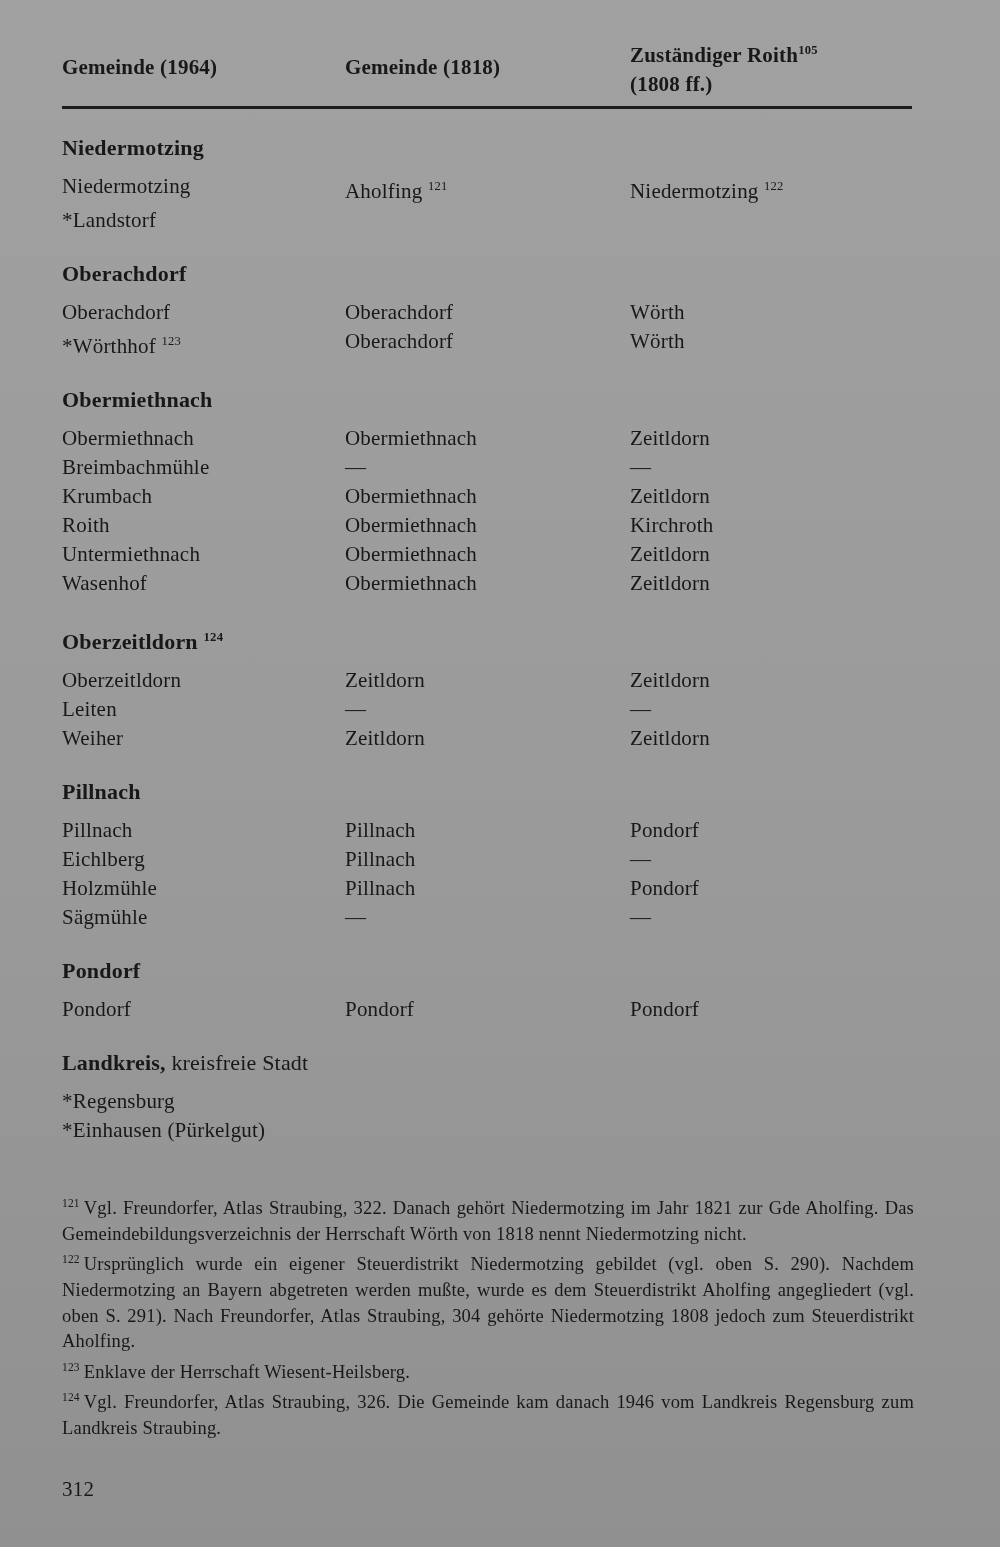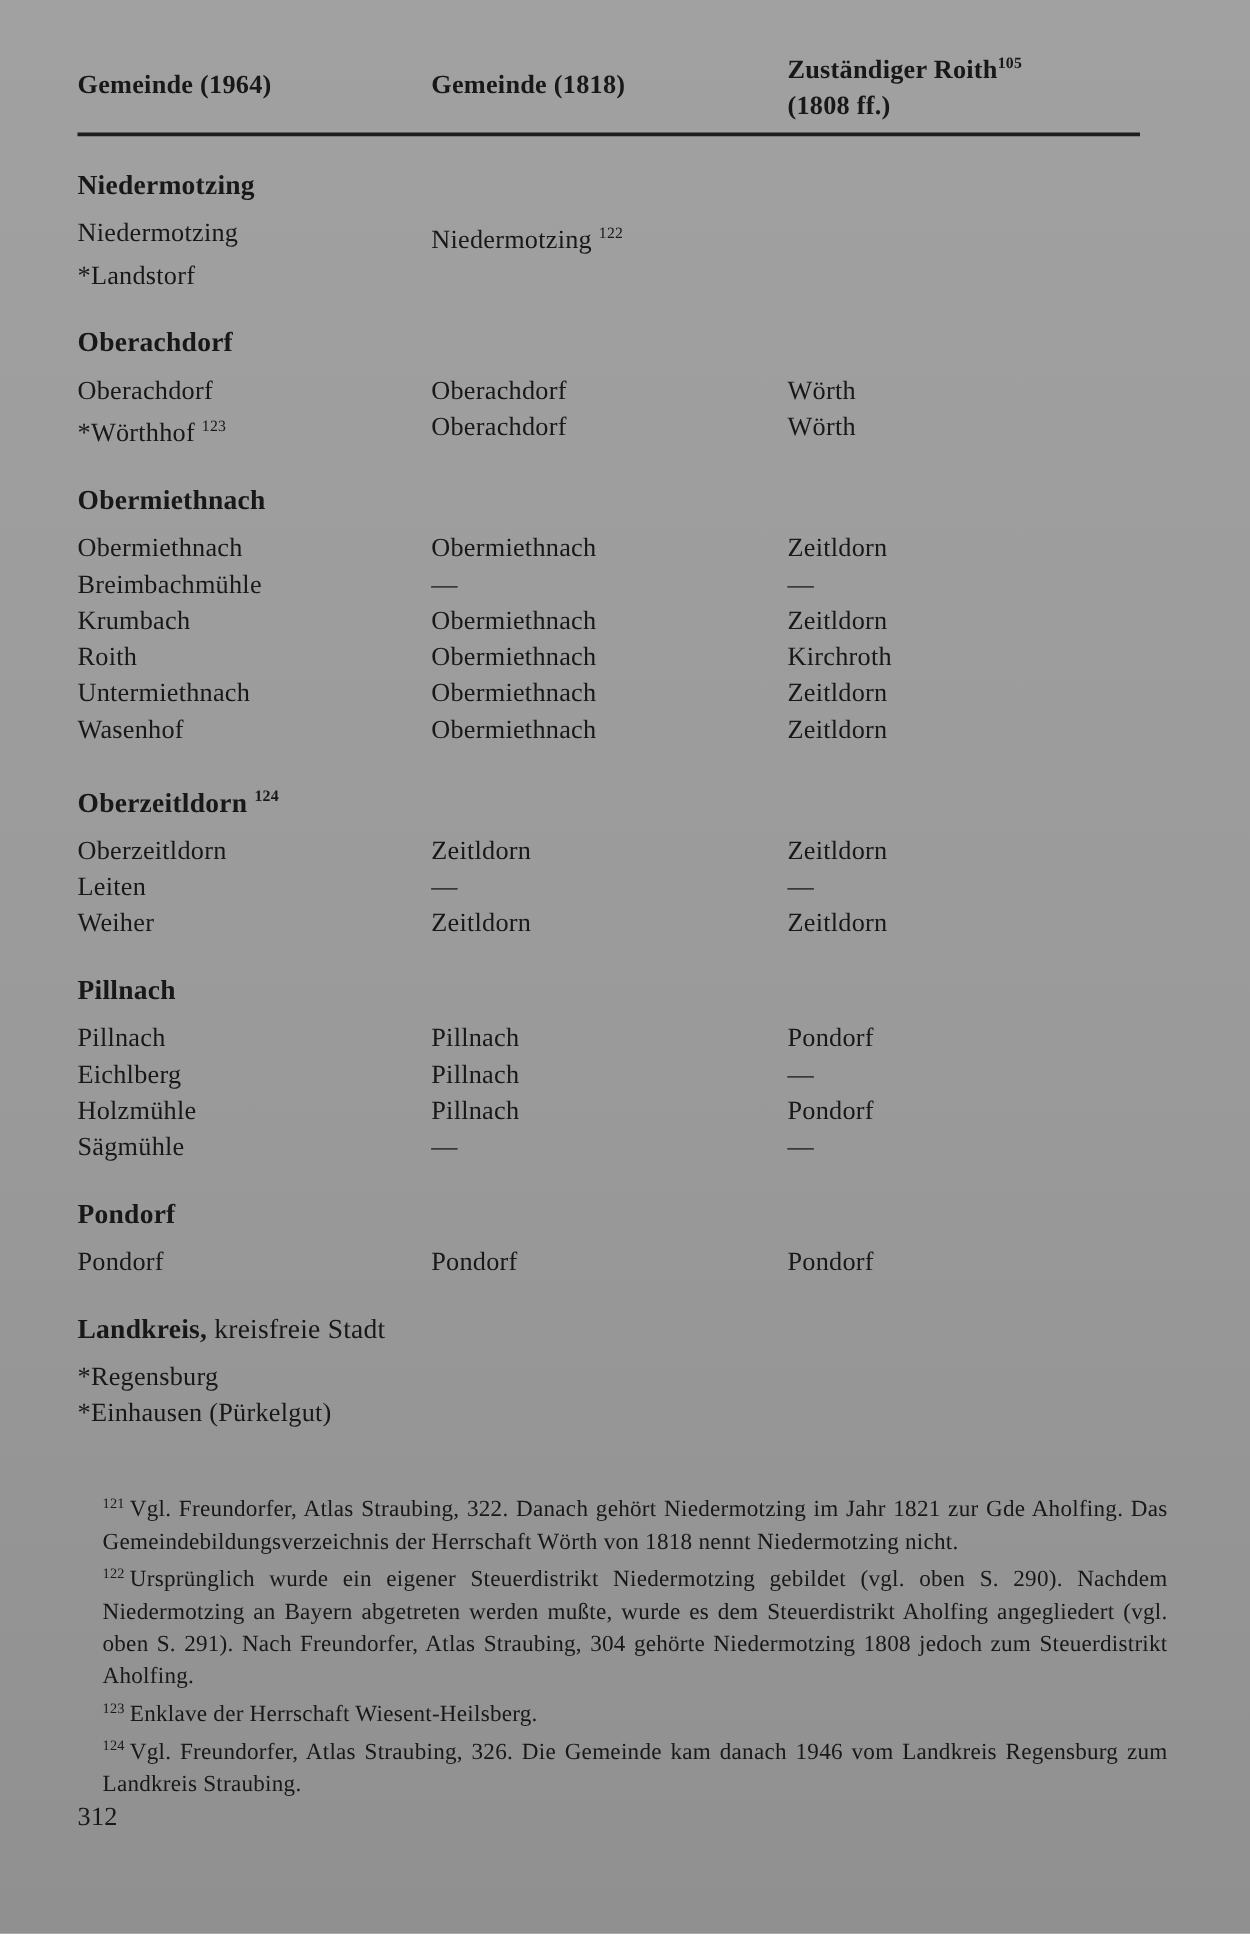--- a/index.html
+++ b/index.html
@@ -56,34 +56,34 @@
     display: grid;
     grid-template-columns: 283px 285px 1fr;
     font-size: 21px;
     line-height: 29px;
   }
   .cell sup { font-size: 0.6em; }
   
   .footnotes {
     margin-top: 46px;
     width: 852px;
-    margin-left: 20px;
   }
   .footnote {
     margin: 0;
     font-size: 18.5px;
     line-height: 25.5px;
     text-align: justify;
   }
   .footnote .fn-mark {
     font-size: 0.62em;
     padding-right: 4px;
   }
   
   .page-number {
+    margin-top: 36px;
     font-size: 21px;
   }
 </style>
 </head>
 <body>
 
 <div class="page">
 
   <header class="table-header">
     <div class="col-header">Gemeinde (1964)</div>
@@ -94,20 +94,21 @@
     </div>
   </header>
 
   <div class="rule"></div>
 
   <main id="sections">
       <section class="tsection">
         <h2 class="section-title"><span>Niedermotzing</span></h2>
         <div class="trow">
           <div class="cell">Niedermotzing</div>
+          <div class="cell"><span>Aholfing </span><sup>121</sup></div>
           <div class="cell"><span>Niedermotzing </span><sup>122</sup></div>
         </div>
         <div class="trow">
           <div class="cell">*Landstorf</div>
           <div class="cell"></div>
           <div class="cell"></div>
         </div>
       </section>
       <section class="tsection">
         <h2 class="section-title"><span>Oberachdorf</span></h2>

